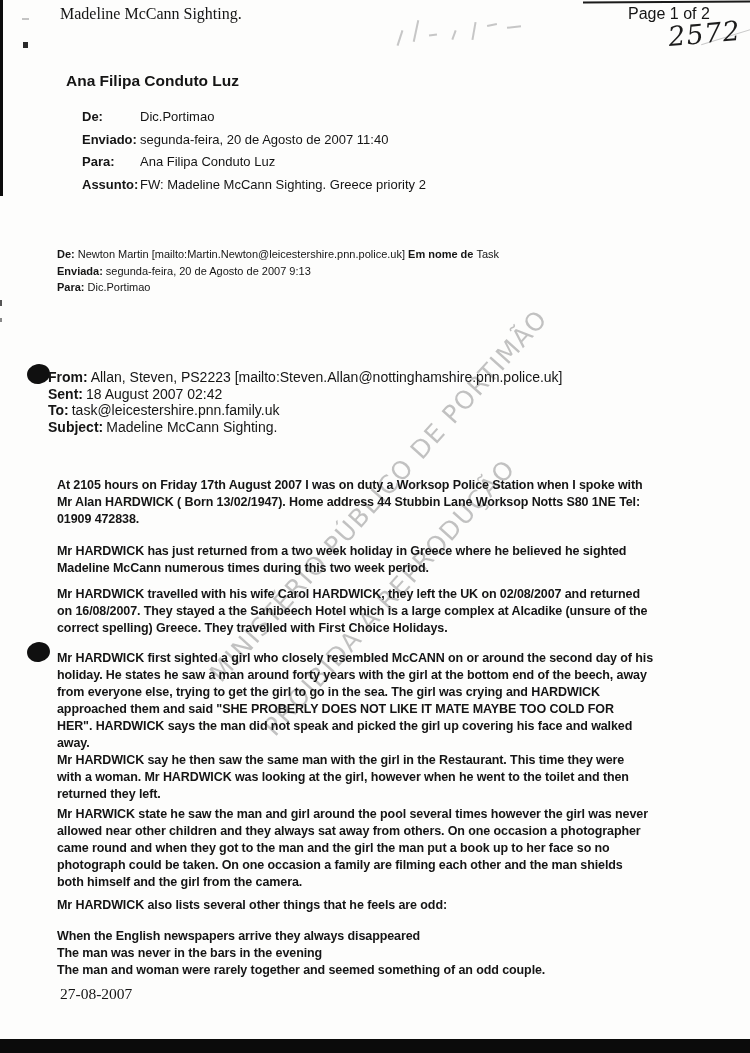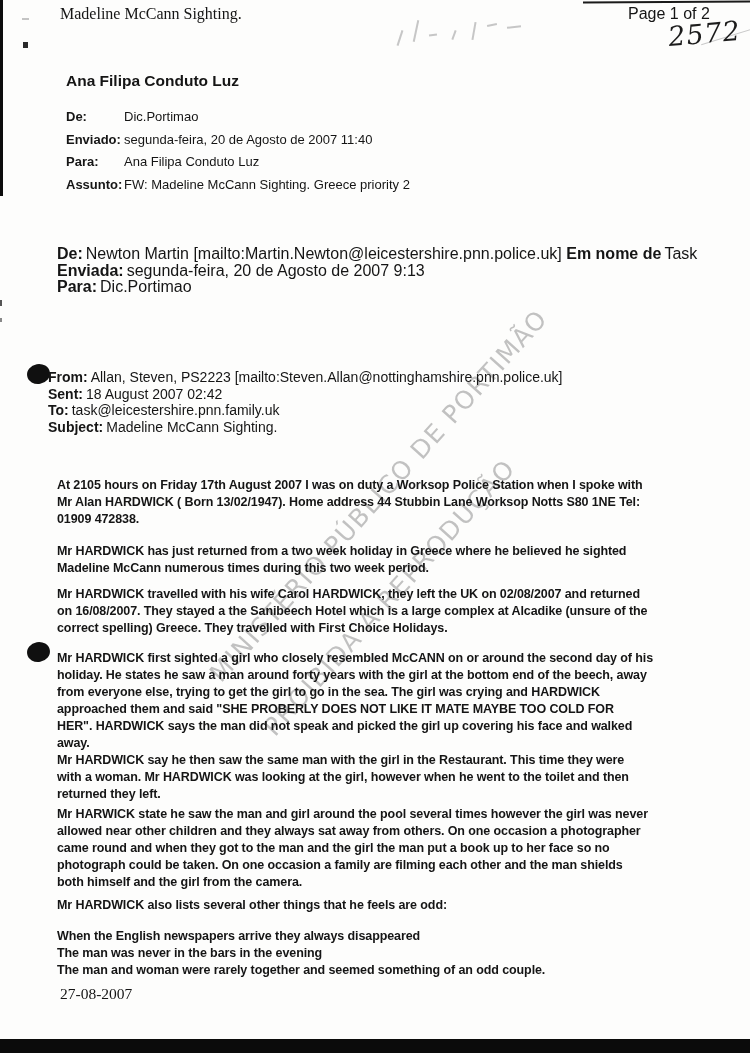--- a/index.html
+++ b/index.html
@@ -28,23 +28,23 @@
   
   .hdr-left{position:absolute;left:60px;top:5px;font-family:"Liberation Serif",serif;font-size:16px;}
   .hdr-right{position:absolute;left:628px;top:5px;font-family:Liberation Sans, sans-serif;font-size:16px;}
   .hand-number{
     position:absolute;left:668px;top:18px;
     font-family:"DejaVu Serif",serif;font-size:27px;color:#1c1c1c;
     transform:rotate(-5deg) skewX(-10deg);letter-spacing:1px;
   }
   
   .doc-title{position:absolute;left:66px;top:72px;margin:0;font-size:15.5px;font-weight:700;}
-  .block1{position:absolute;left:66px;top:106px;font-size:13px;line-height:22.5px;}
+  .block1{position:absolute;left:82px;top:106px;font-size:13px;line-height:22.5px;}
   .block1 .lbl1{display:inline-block;width:58px;font-weight:700;}
-  .block2{position:absolute;left:57px;top:246px;font-size:16px;line-height:16.5px;}
+  .block2{position:absolute;left:57px;top:246px;font-size:11px;line-height:16.5px;}
   .block3{position:absolute;left:48px;top:369px;font-size:14px;line-height:16.5px;}
   .lbl{font-weight:700;margin-right:3px;}
   
   .para{
     position:absolute;left:57px;width:690px;
     font-size:12.5px;font-weight:700;line-height:16.9px;
     letter-spacing:-0.1px;white-space:pre-line;
   }
   .p1{top:477px;} .p2{top:543px;} .p3{top:586px;} .p4{top:650px;}
   .p5{top:752px;} .p6{top:806px;} .p7{top:897px;} .odd-list{top:928px;}

